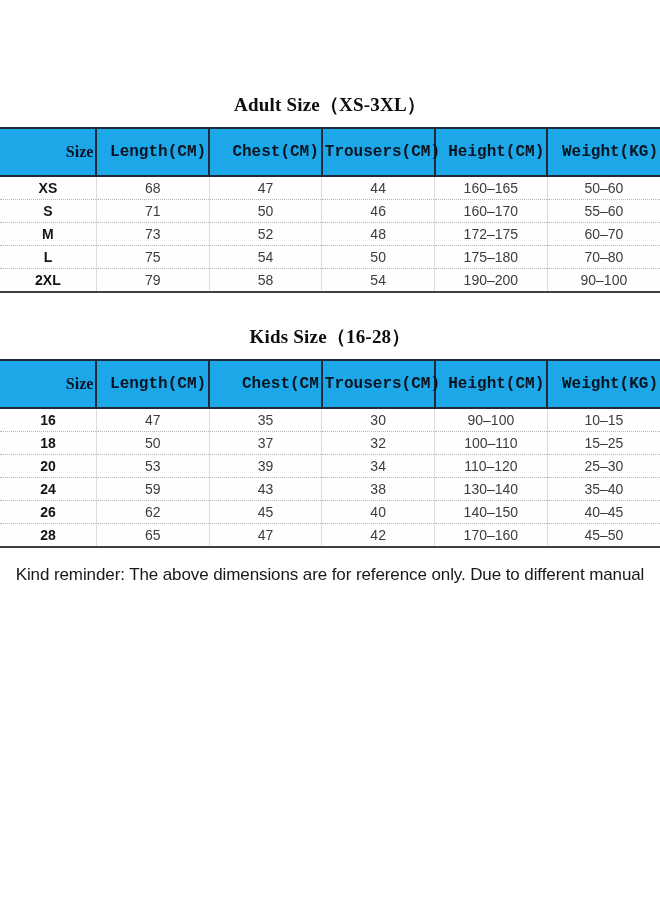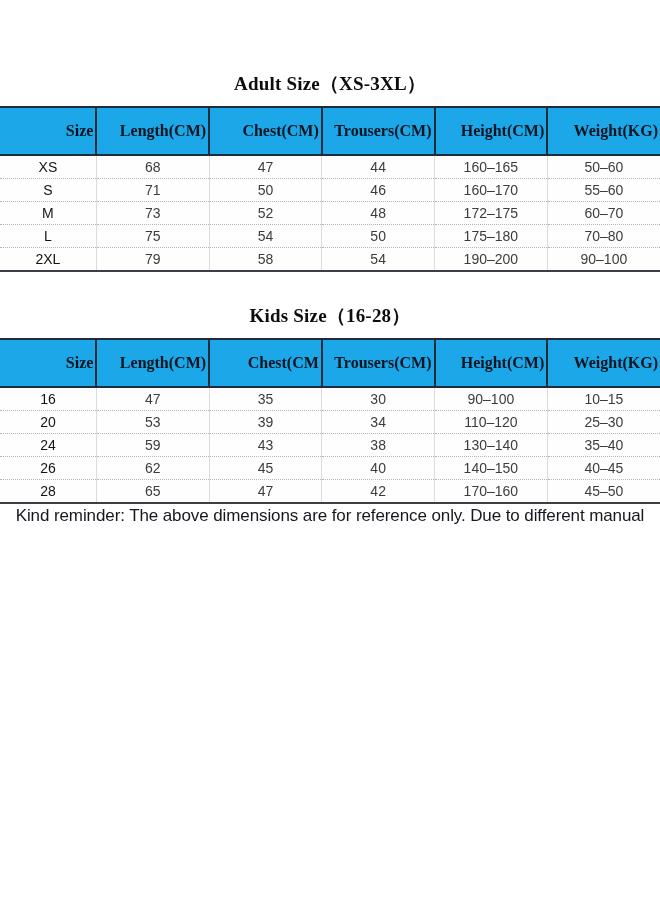--- a/index.html
+++ b/index.html
@@ -8,21 +8,21 @@
     background: #ffffff;
     width: 660px;
     height: 900px;
     overflow: hidden;
     font-family: "Liberation Sans", sans-serif;
   }
   .page {
     width: 660px;
     height: 900px;
     box-sizing: border-box;
-    padding-top: 72px;
+    padding-top: 93px;
     background: #ffffff;
   }
   .table-title {
     font-family: "Liberation Serif", serif;
     font-weight: bold;
     font-size: 19px;
     line-height: 23px;
     color: #0d0d0d;
     text-align: center;
     margin: 0 0 11px 0;
@@ -45,43 +45,44 @@
     padding: 0 2px;
     font-family: "Liberation Serif", serif;
     font-weight: bold;
     font-size: 16px;
     color: #081420;
     text-align: right;
     vertical-align: middle;
   }
   table.size-table th + th {
     border-left: 2px solid var(--header-border);
+    font-family: Liberation Mono, monospace;
   }
   table.size-table td {
     height: 22px;
     padding: 0 2px;
     text-align: center;
     vertical-align: middle;
     font-size: 14px;
     color: #3c3c3c;
     border-bottom: 1px dotted #b5b5b5;
     background: #fefefe;
   }
   table.size-table td + td {
     border-left: 1px solid #dcdcdc;
   }
   table.size-table td.size-cell {
-    font-weight: normal;
+    font-weight: bold;
     color: #141414;
   }
   table.size-table tbody tr:last-child td {
     border-bottom: 2px solid var(--table-bottom-border);
   }
   .note {
-    margin-top: 1px;
+    margin-top: 16px;
     text-align: center;
     font-size: 17px;
     line-height: 21px;
     color: #15181d;
     letter-spacing: -0.1px;
   }
 </style>
 </head>
 <body>
 
@@ -176,20 +177,28 @@
     <tbody>
         <tr>
           <td class="size-cell">16</td>
           <td>47</td>
           <td>35</td>
           <td>30</td>
           <td>90–100</td>
           <td>10–15</td>
         </tr>
         <tr>
+          <td class="size-cell">18</td>
+          <td>50</td>
+          <td>37</td>
+          <td>32</td>
+          <td>100–110</td>
+          <td>15–25</td>
+        </tr>
+        <tr>
           <td class="size-cell">20</td>
           <td>53</td>
           <td>39</td>
           <td>34</td>
           <td>110–120</td>
           <td>25–30</td>
         </tr>
         <tr>
           <td class="size-cell">24</td>
           <td>59</td>

